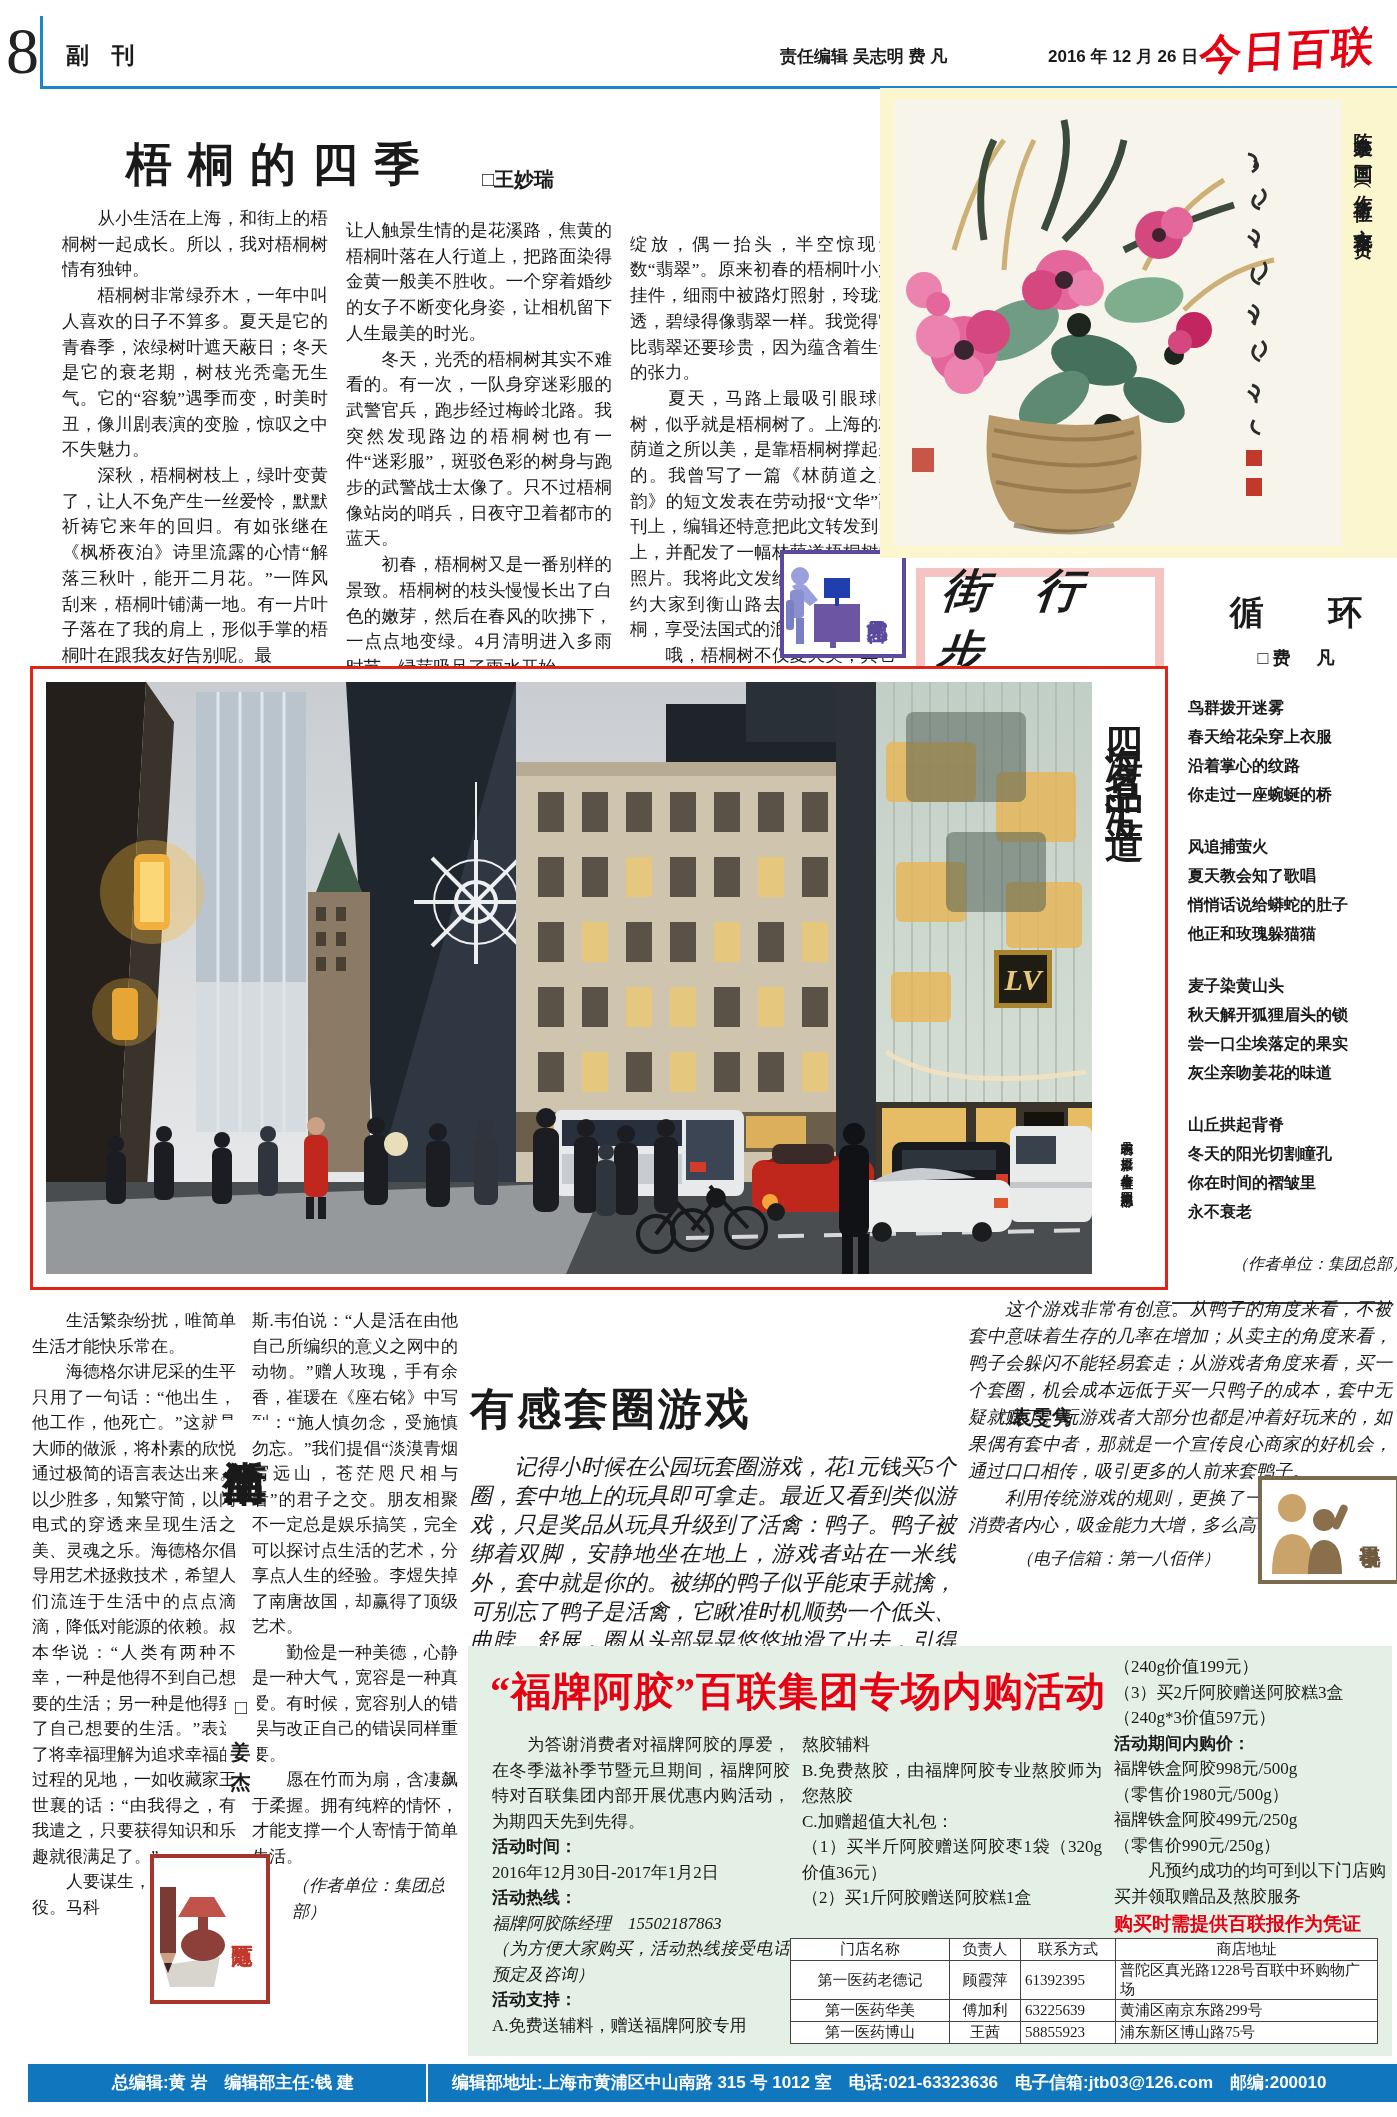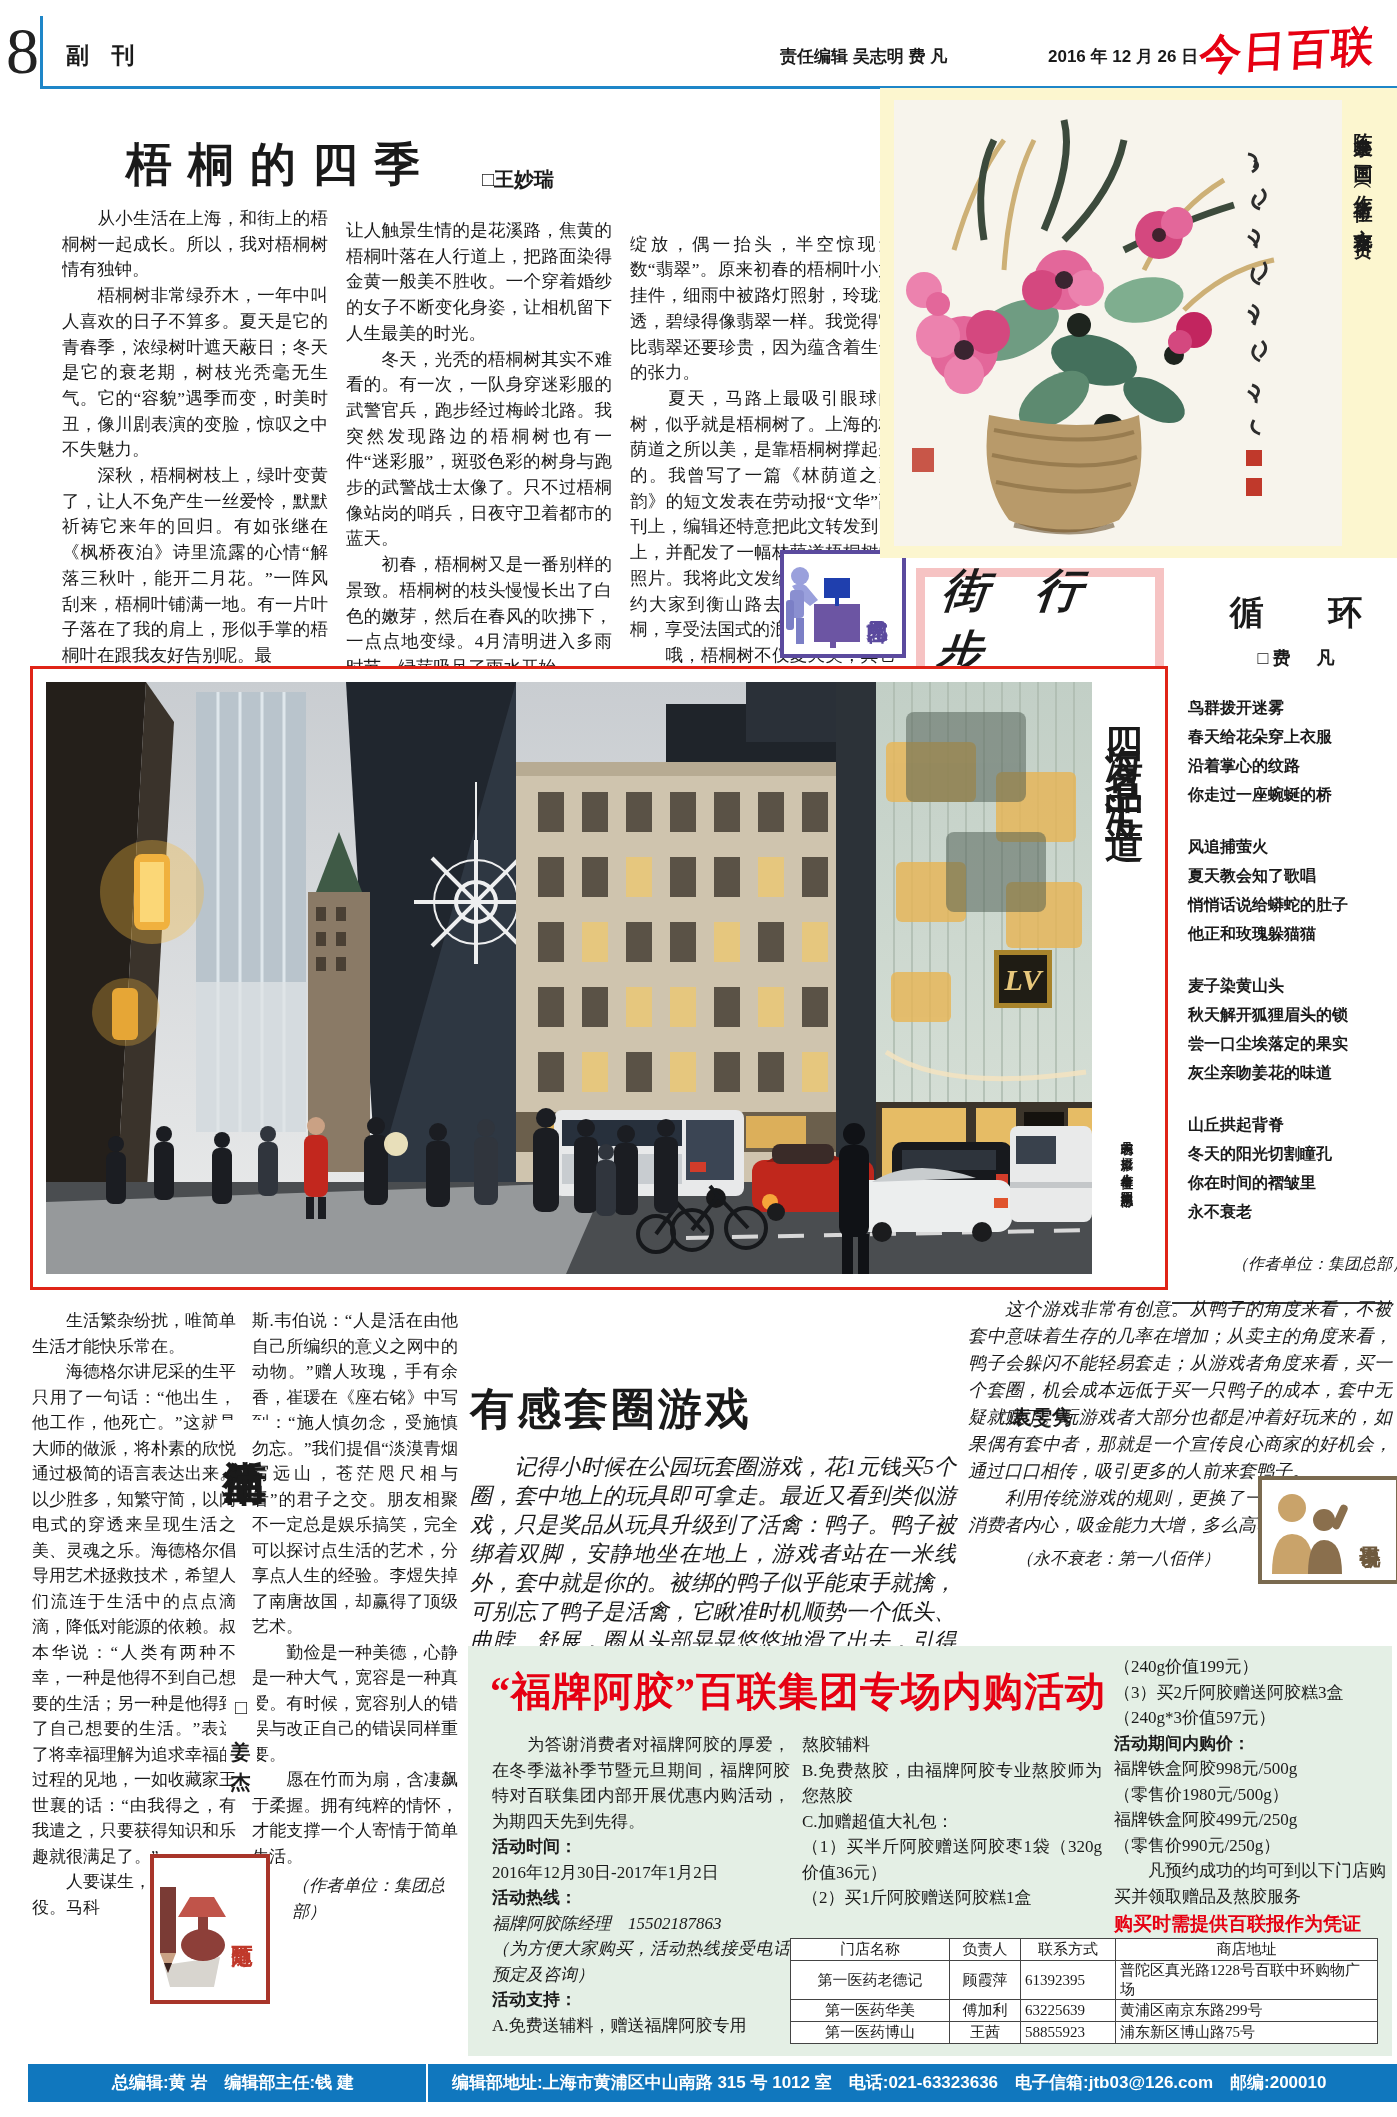--- a/index.html
+++ b/index.html
@@ -574,21 +574,21 @@
     <div id="dx-text">灯下随笔</div>
   </div>
 </div>
 
 <div class="abs" id="a3-title">有感套圈游戏</div>
 <div class="abs" id="a3-author">□袁雯隽</div>
 <div class="abs just pre" id="a3c1">　　记得小时候在公园玩套圈游戏，花1元钱买5个圈，套中地上的玩具即可拿走。最近又看到类似游戏，只是奖品从玩具升级到了活禽：鸭子。鸭子被绑着双脚，安静地坐在地上，游戏者站在一米线外，套中就是你的。被绑的鸭子似乎能束手就擒，可别忘了鸭子是活禽，它瞅准时机顺势一个低头、曲脖、舒展，圈从头部晃晃悠悠地滑了出去，引得一片欢笑。</div>
 <div class="abs just" id="a3c2">
   <span class="pre">　　这个游戏非常有创意。从鸭子的角度来看，不被套中意味着生存的几率在增加；从卖主的角度来看，鸭子会躲闪不能轻易套走；从游戏者角度来看，买一个套圈，机会成本远低于买一只鸭子的成本，套中无疑就赚了。玩游戏者大部分也都是冲着好玩来的，如果偶有套中者，那就是一个宣传良心商家的好机会，通过口口相传，吸引更多的人前来套鸭子。
 　　利用传统游戏的规则，更换了一下奖品，便直击消费者内心，吸金能力大增，多么高明的营销手段。</span>
-  <div id="a3-attr">（永不衰老：第一八佰伴）</div>
+  <div id="a3-attr">（电子信箱：第一八佰伴）</div>
 </div>
 
 <div class="abs" id="jr-stamp">
   <svg width="92" height="88" viewBox="0 0 92 88">
     <circle cx="30" cy="22" r="14" fill="#c9a36a"></circle>
     <path d="M10 88 q0 -40 20 -40 q22 0 22 40 z" fill="#c9a36a"></path>
     <circle cx="62" cy="34" r="11" fill="#8a6f4d"></circle>
     <path d="M46 88 q0 -34 16 -34 q18 0 18 34 z" fill="#8a6f4d"></path>
     <rect x="74" y="18" width="8" height="26" rx="4" fill="#8a6f4d" transform="rotate(24 78 31)"></rect>
   </svg>

